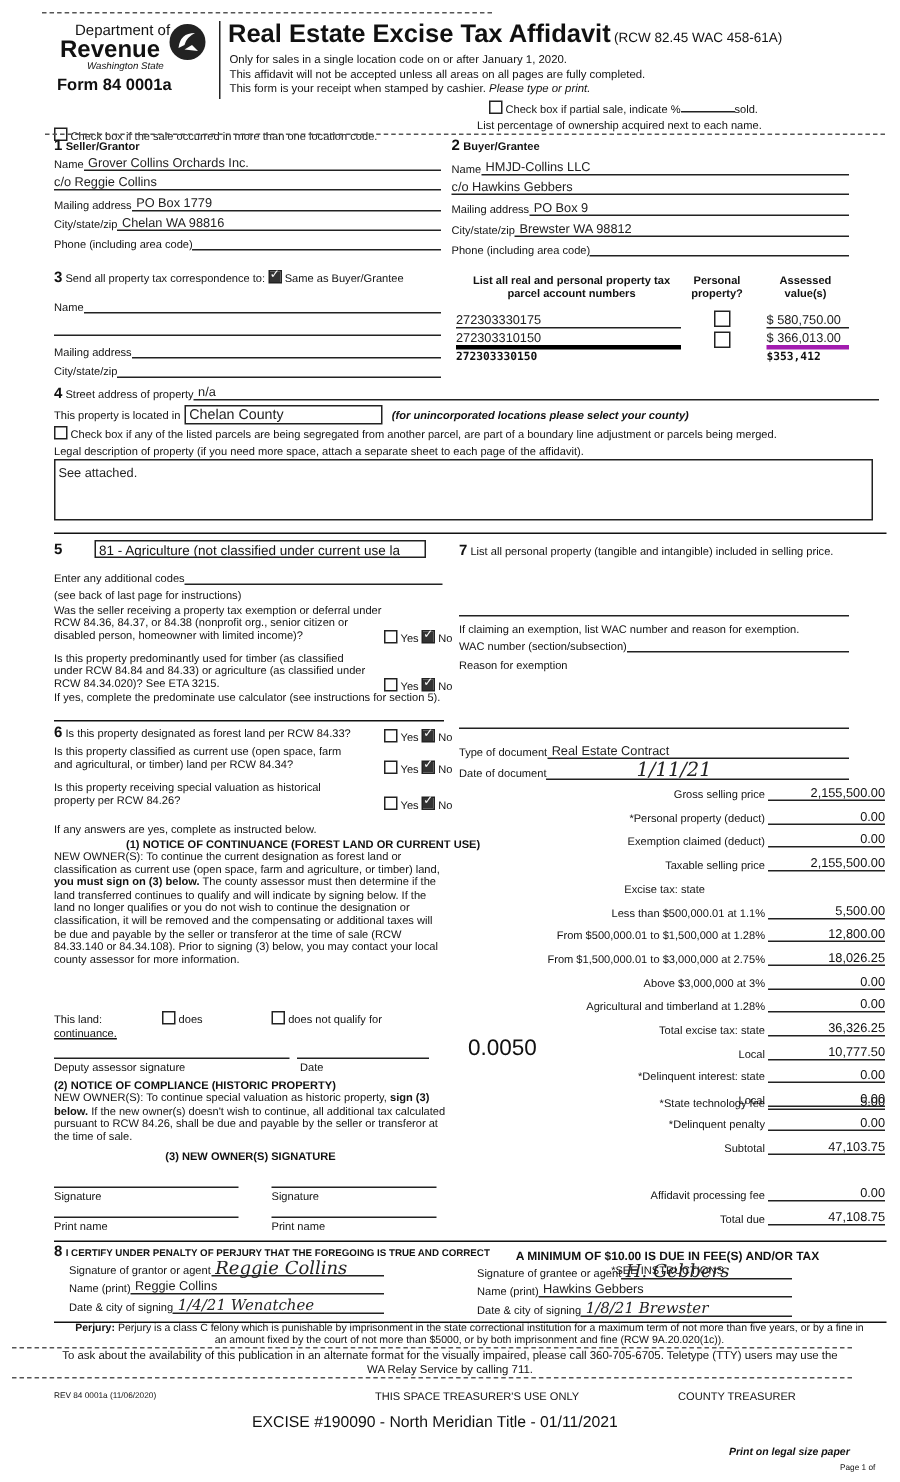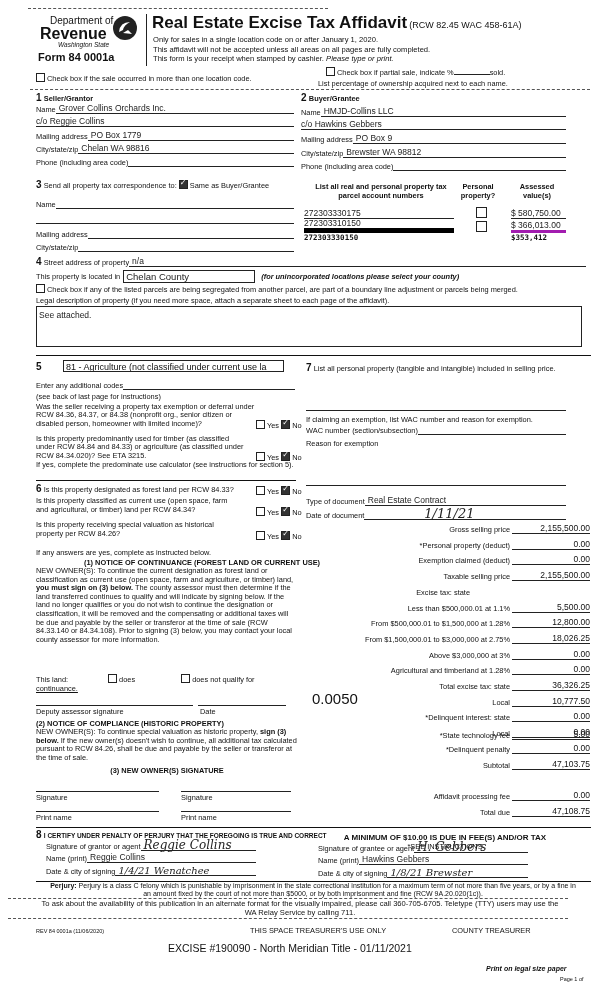--- a/index.html
+++ b/index.html
@@ -41,21 +41,21 @@
 <div class="abs" style="left:146px;top:14px;width:1px;height:52px;background:#222;"></div>
 <div class="abs" style="left:152px;top:13px;white-space:nowrap;">
   <span class="bold" style="font-size:17px;">Real Estate Excise Tax Affidavit</span>
   <span style="font-size:9px;">(RCW 82.45 WAC 458-61A)</span>
 </div>
 <div class="abs" style="left:153px;top:35px;font-size:7.6px;line-height:9.5px;">
   <div>Only for sales in a single location code on or after January 1, 2020.</div>
   <div>This affidavit will not be accepted unless all areas on all pages are fully completed.</div>
   <div><span>This form is your receipt when stamped by cashier.</span> <i>Please type or print.</i></div>
 </div>
-<div class="abs sm" style="left:36px;top:73px;white-space:nowrap;">
+<div class="abs sm" style="left:36px;top:85px;white-space:nowrap;">
   <span class="cb"></span><span>Check box if the sale occurred in more than one location code.</span>
 </div>
 <div class="abs sm" style="left:286px;top:67px;white-space:nowrap;padding-left:40px;">
   <span class="cb"></span><span>Check box if partial sale, indicate %</span><span style="display:inline-block;width:36px;border-bottom:1px solid #222;"></span><span>sold.</span>
 </div>
 <div class="abs sm" style="left:318px;top:79px;white-space:nowrap;">List percentage of ownership acquired next to each name.</div>
 <div class="dash" style="left:30px;top:89px;width:560px;"></div>
 
 <div class="abs" style="left:36px;top:92px;white-space:nowrap;">
   <span class="bold" style="font-size:10px;">1</span>
@@ -130,21 +130,21 @@
 <div class="abs sm bold" style="left:458px;top:182px;width:40px;text-align:center;">Personal property?</div>
 <div class="abs sm bold" style="left:512px;top:182px;width:50px;text-align:center;">Assessed value(s)</div>
 
 <div class="abs" style="left:304px;top:205px;width:262px;">
   <div style="display:flex;align-items:flex-end;height:14px;">
     <span class="fill" style="width:150px;border-bottom:1px solid #222;">272303330175</span>
     <span style="width:57px;text-align:center;"><span class="cb" style="width:9px;height:9px;"></span></span>
     <span class="fill" style="width:55px;border-bottom:1px solid #222;">$ 580,750.00</span>
   </div>
   <div style="display:flex;align-items:flex-end;height:14px;">
-    <span class="fill" style="width:150px;border-bottom:5px solid #000000;">272303310150</span>
+    <span class="fill" style="width:150px;border-bottom:3px solid #000000;">272303310150</span>
     <span style="width:57px;text-align:center;"><span class="cb" style="width:9px;height:9px;"></span></span>
     <span class="fill" style="width:55px;border-bottom:3px solid #a21caf;">$ 366,013.00</span>
   </div>
   <div style="display:flex;height:10px;font-family:'DejaVu Sans Mono',monospace;font-weight:bold;font-size:7.5px;">
     <span style="width:207px;">272303330150</span>
     <span>$353,412</span>
   </div>
 </div>
 
 <div class="row sm" style="left:36px;top:257px;width:550px;">

